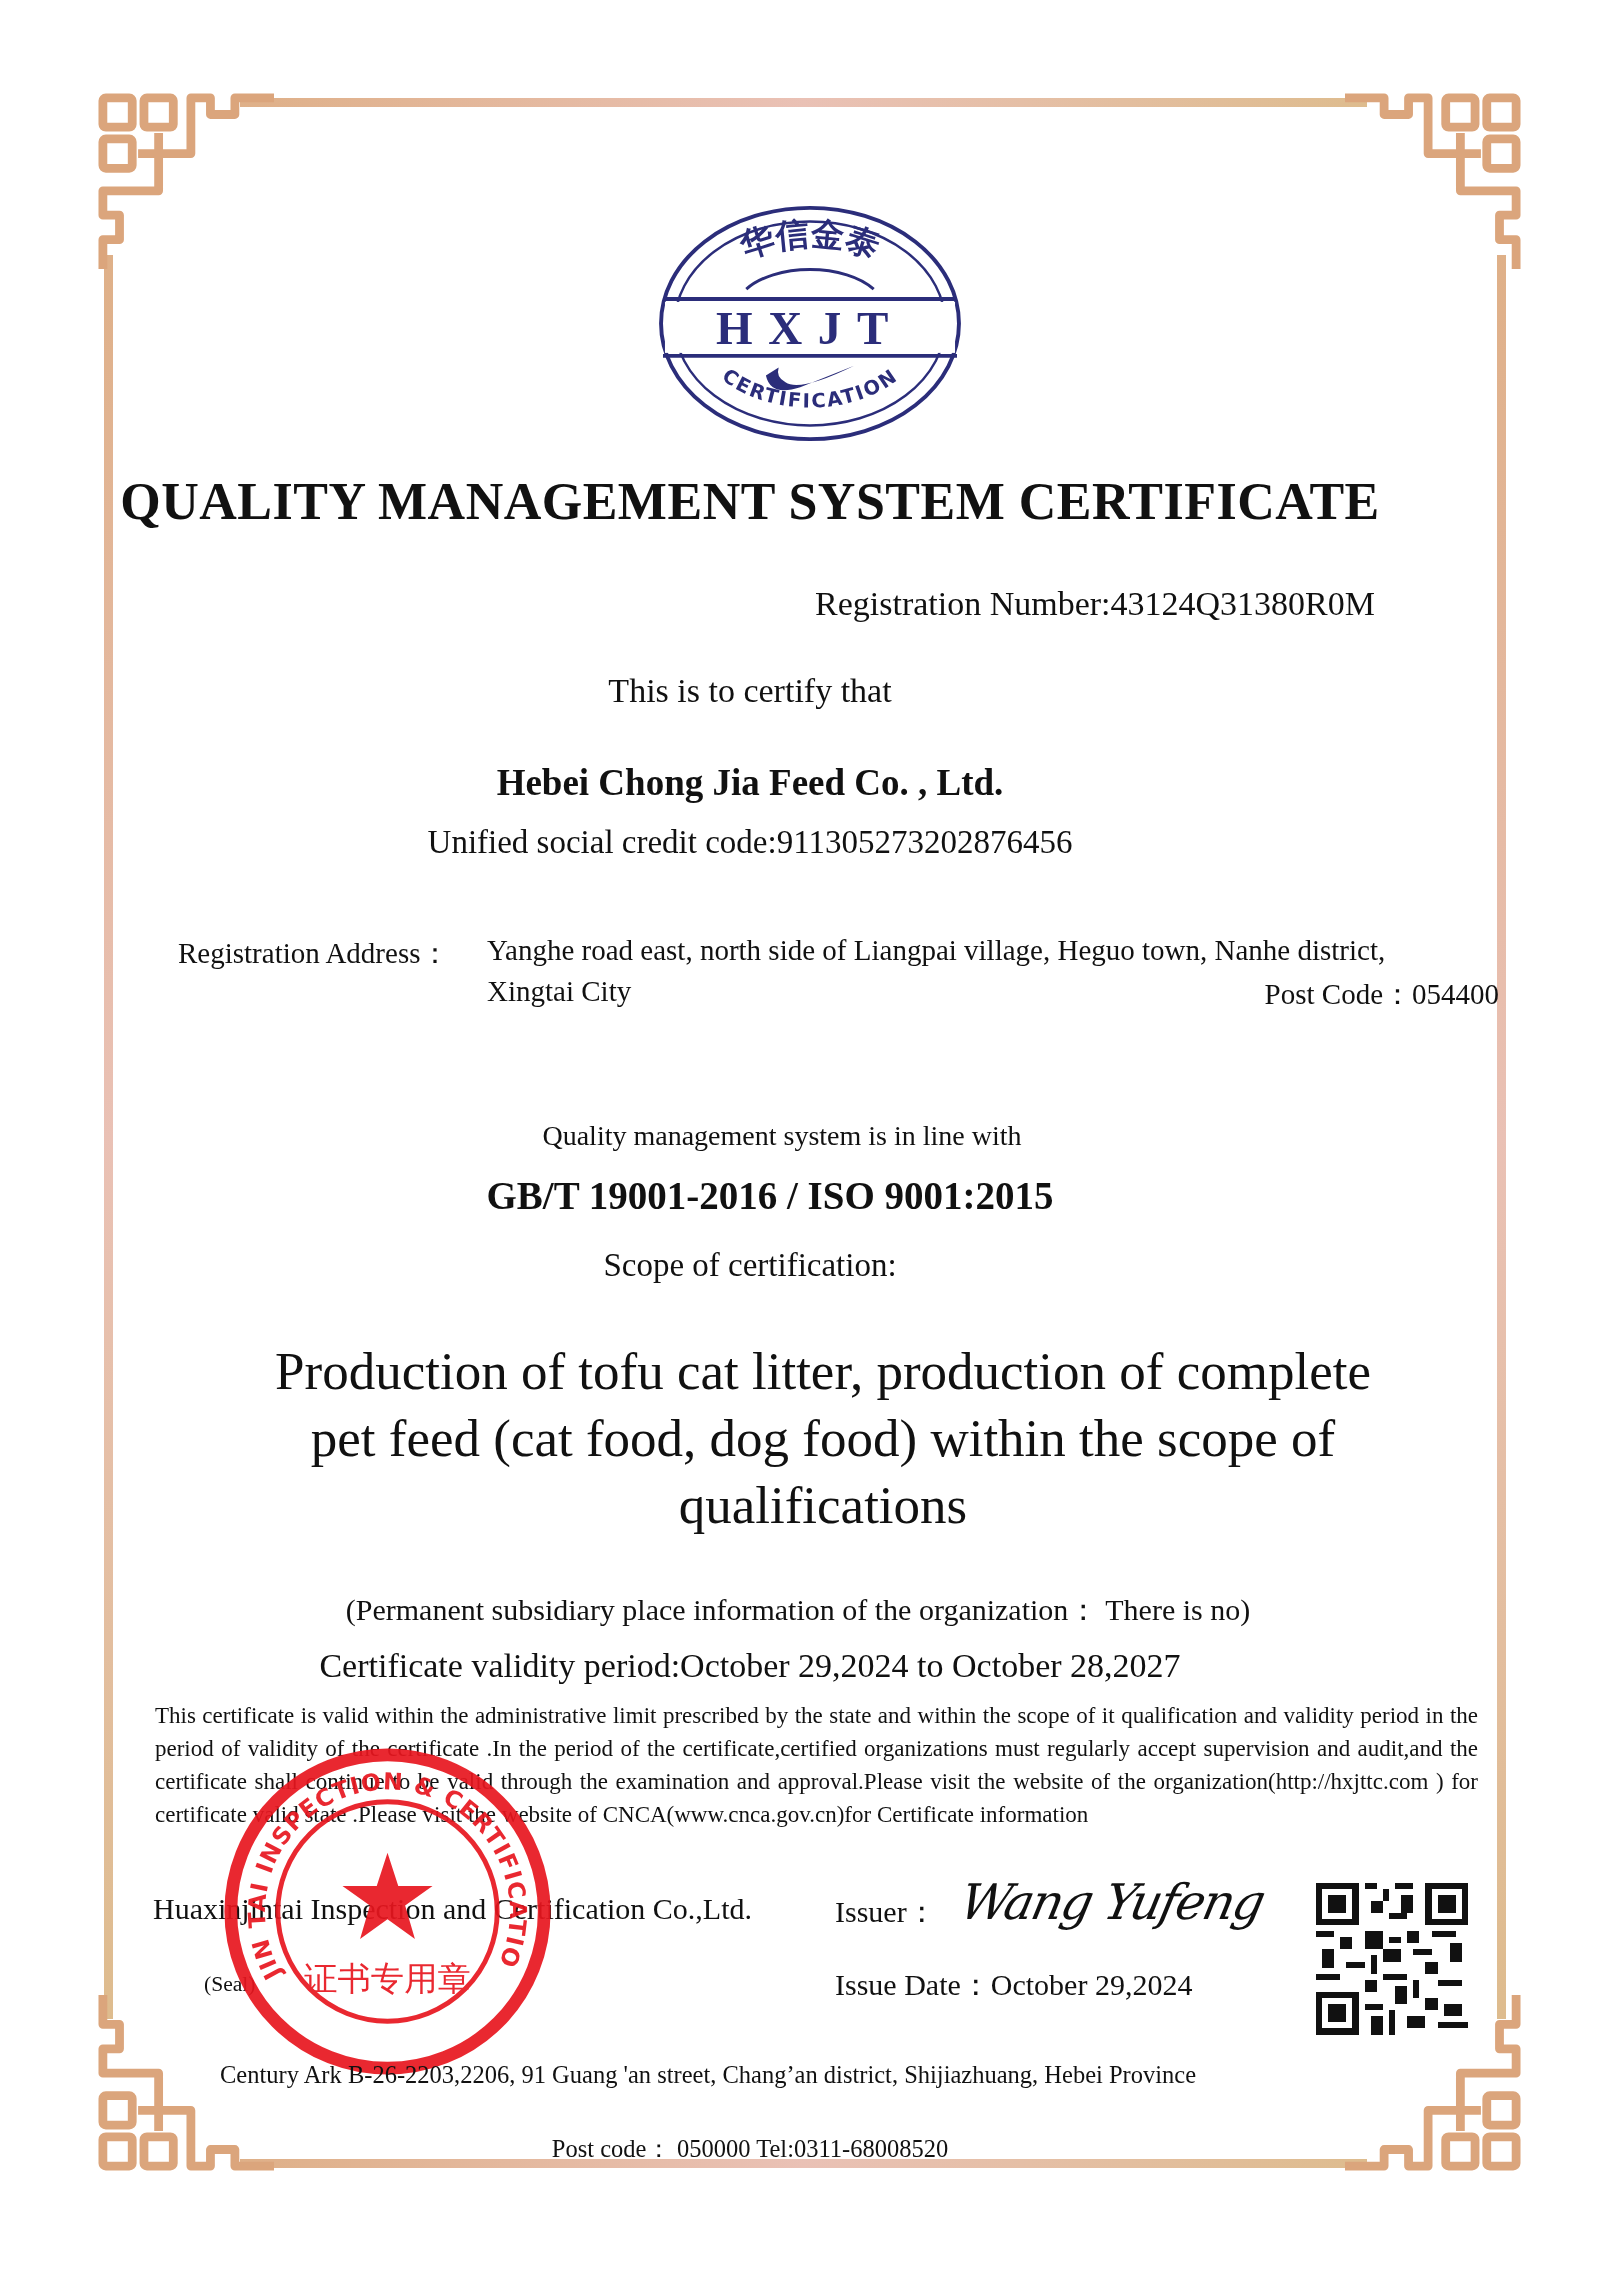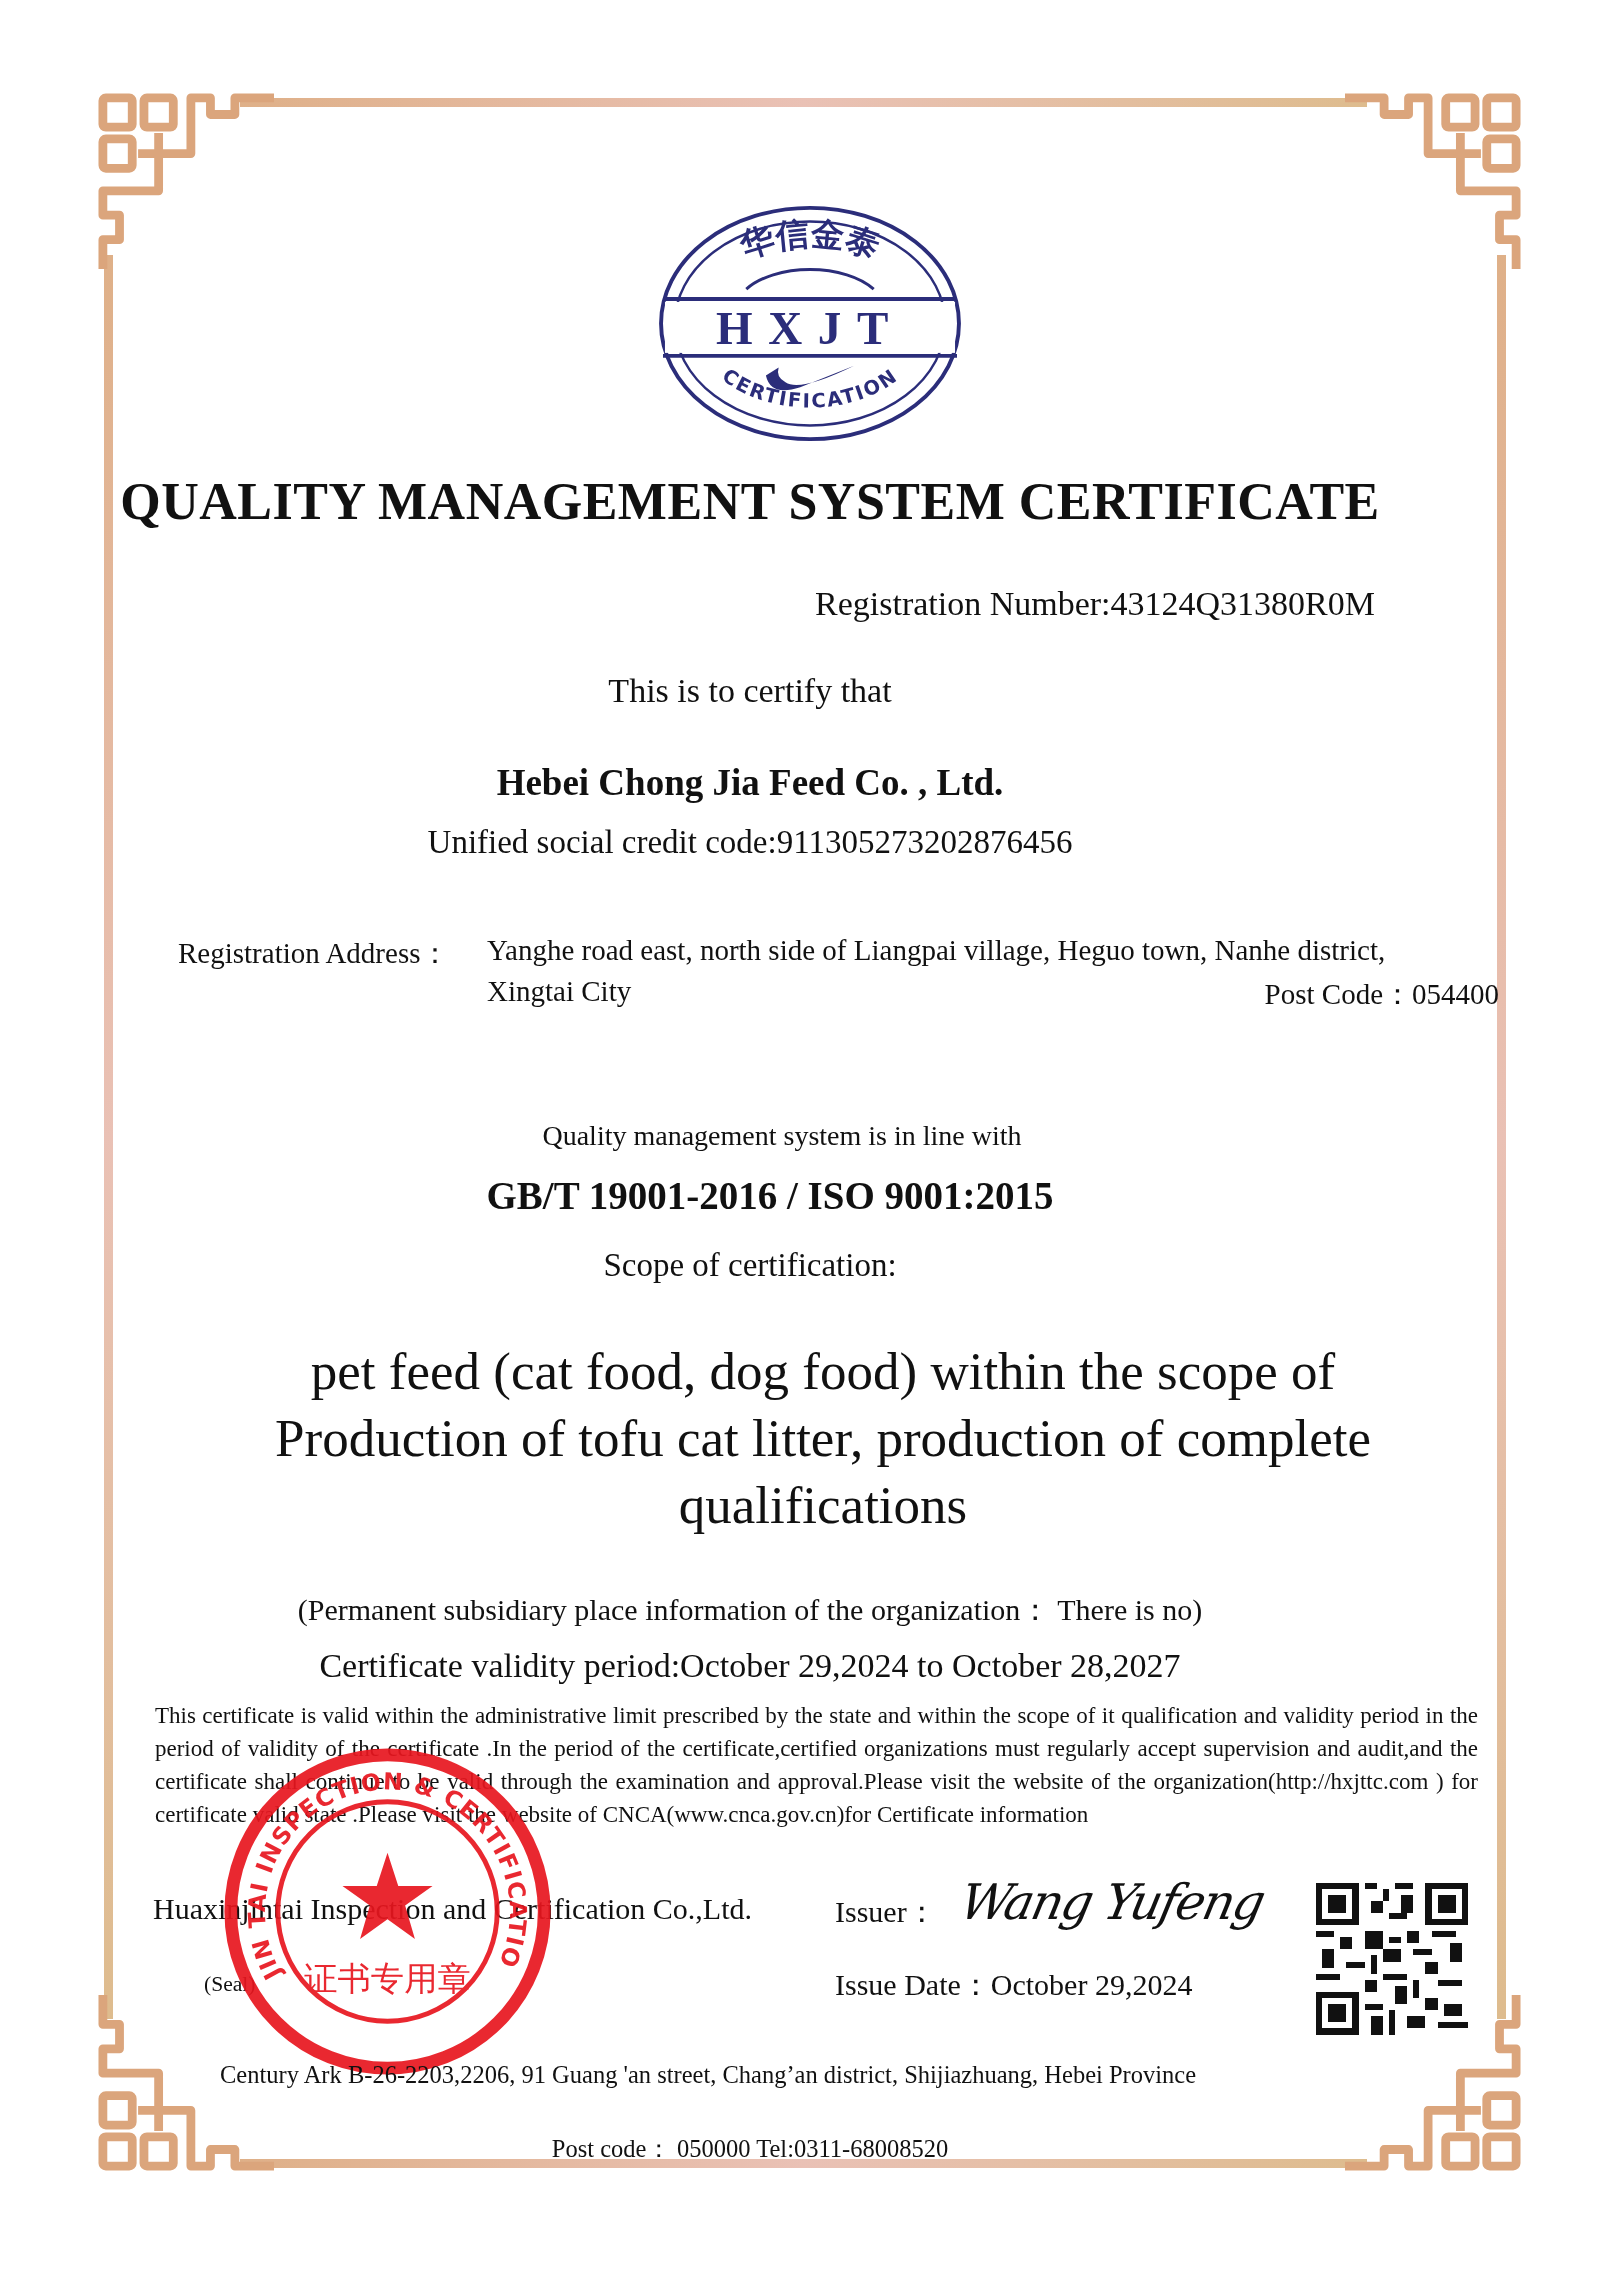--- a/index.html
+++ b/index.html
@@ -23,21 +23,21 @@
 
   .addr-label { left: 178px; top: 934px; font-size: 29px; }
   .addr-line1 { left: 487px; top: 934px; font-size: 29px; }
   .addr-line2 { left: 487px; top: 975px; font-size: 29px; }
   .postcode { right: 121px; top: 975px; font-size: 29px; }
 
   .inline-with { top: 1120px; font-size: 28px; margin-left: 32px; }
   .standard { top: 1173px; font-size: 39px; font-weight: bold; margin-left: 20px; }
   .scope-label { top: 1247px; font-size: 33px; }
   .scope { left: 186px; width: 1274px; top: 1338px; font-size: 53px; line-height: 67px; text-align: center; }
-  .permanent { top: 1590px; font-size: 30px; }
+  .permanent { top: 1590px; font-size: 30px; padding-left: 48px; }
   .validity { top: 1647px; font-size: 34px; }
 
   .notice { left: 155px; width: 1323px; top: 1699px; font-size: 23px; line-height: 33px; text-align: justify; text-align-last: left; }
 
   .issuer-org { left: 153px; top: 1892px; font-size: 30px; }
   .seal-label { left: 204px; top: 1972px; font-size: 21.6px; }
   .issuer-label { left: 835px; top: 1892px; font-size: 30px; }
   .signature { left: 961px; top: 1874px; font-size: 49px; font-style: italic; font-family: "DejaVu Serif", serif; letter-spacing: -2px; transform: skewX(-12deg); }
   .issue-date { left: 835px; top: 1965px; font-size: 30px; }
   .qr { left: 1316px; top: 1880px; width: 152px; height: 157px; }
@@ -125,22 +125,22 @@
 
 <div class="abs addr-label">Registration Address：</div>
 <div class="abs addr-line1">Yanghe road east, north side of Liangpai village, Heguo town, Nanhe district,</div>
 <div class="abs addr-line2">Xingtai City</div>
 <div class="abs postcode">Post Code：054400</div>
 
 <div class="abs center inline-with">Quality management system is in line with</div>
 <div class="abs center standard">GB/T 19001-2016 / ISO 9001:2015</div>
 <div class="abs center scope-label">Scope of certification:</div>
 <div class="abs scope">
+  <div>Production of tofu cat litter, production of complete</div>
   <div>pet feed (cat food, dog food) within the scope of</div>
-  <div>Production of tofu cat litter, production of complete</div>
   <div>qualifications</div>
 </div>
 <div class="abs center permanent">(Permanent subsidiary place information of the organization： There is no)</div>
 <div class="abs center validity">Certificate validity period:October 29,2024 to October 28,2027</div>
 
 <div class="abs notice">This certificate is valid within the administrative limit prescribed by the state and within the scope of it qualification and validity period in the period of validity of the certificate .In the period of the certificate,certified organizations must regularly accept supervision and audit,and the certificate shall continue to be valid through the examination and approval.Please visit the website of the organization(http://hxjttc.com ) for certificate valid state .Please visit the website of CNCA(www.cnca.gov.cn)for Certificate information</div>
 
 <div class="abs issuer-org">Huaxinjintai Inspection and Certification Co.,Ltd.</div>
 <div class="abs seal-label">(Seal)</div>
 <div class="abs issuer-label">Issuer：</div>

